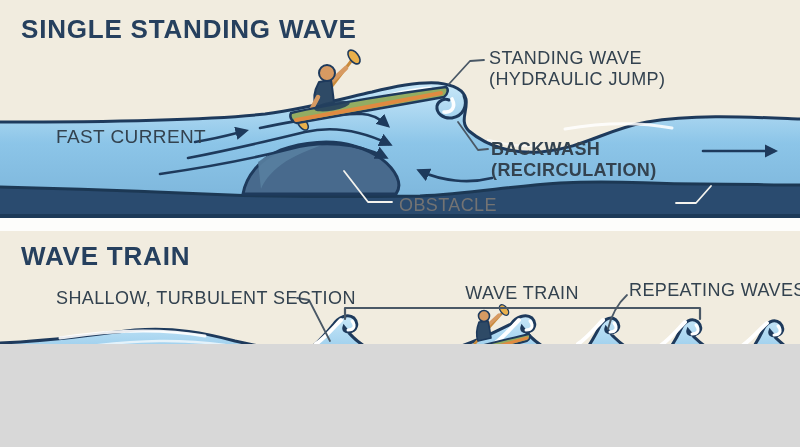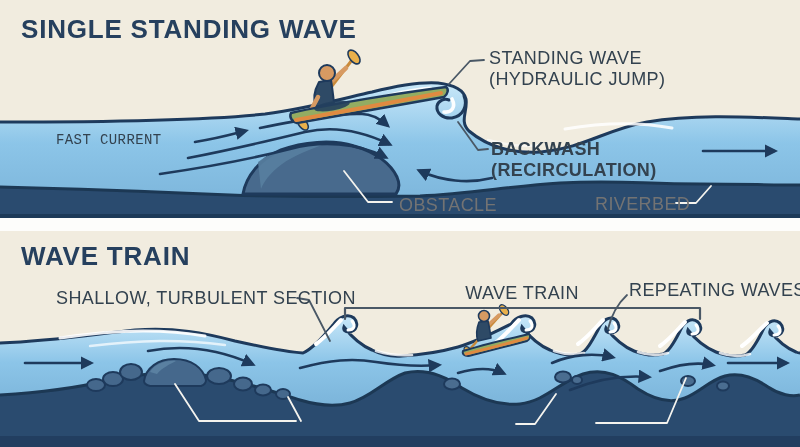--- a/index.html
+++ b/index.html
@@ -1,17 +1,17 @@
 <!DOCTYPE html>
 <html><head>
 <meta charset="utf-8">
 <style>
   html,body{margin:0;padding:0;background:#d8d8d8;}
   .stage{
-    position:relative;width:800px;height:447px;overflow:hidden;
+    position:relative;width:800px;height:344px;overflow:hidden;
     font-family:"Liberation Sans",sans-serif;
     background:#f1ecdf;
   }
   .stage svg{position:absolute;left:0;top:0;}
   .lbl{
     position:absolute;white-space:nowrap;line-height:1.18;
     font-size:18px;font-weight:500;letter-spacing:.4px;color:#33424f;
   }
   .lbl.two{white-space:pre-line;}
   .title{
@@ -186,25 +186,24 @@
     <path d="M288,397 L301,421" stroke="#f4f3ee" stroke-width="1.8"></path>
     <path d="M516,424 L535,424 L556,394" stroke="#f4f3ee" stroke-width="1.8"></path>
     <path d="M596,423 L667,423 L686,378" stroke="#f4f3ee" stroke-width="1.8"></path>
   </g>
 </svg>
 
 <div class="title" style="left:21px;top:14px;">SINGLE STANDING WAVE</div>
 
 <div class="lbl two" style="left:489px;top:48px;">STANDING WAVE
 (HYDRAULIC JUMP)</div>
-<div class="lbl" style="left:56px;top:132px;font-size:14px;font-family:Liberation Mono, monospace;">FAST CURRENT</div>
+<div class="lbl" style="left:56px;top:126px;font-size:19px;">FAST CURRENT</div>
 <div class="lbl two" style="left:491px;top:139px;font-weight:bold;">BACKWASH
 (RECIRCULATION)</div>
 <div class="lbl white" style="left:399px;top:195px;">OBSTACLE</div>
-<div class="lbl white" style="left:595px;top:194px;">RIVERBED</div>
 
 <div class="title" style="left:21px;top:241px;">WAVE TRAIN</div>
 
 <div class="lbl" style="left:56px;top:288px;">SHALLOW, TURBULENT SECTION</div>
 <div class="lbl center" style="left:422px;top:283px;width:200px;">WAVE TRAIN</div>
 <div class="lbl" style="left:629px;top:280px;">REPEATING WAVES</div>
 
 </div>
 
 </body></html>

